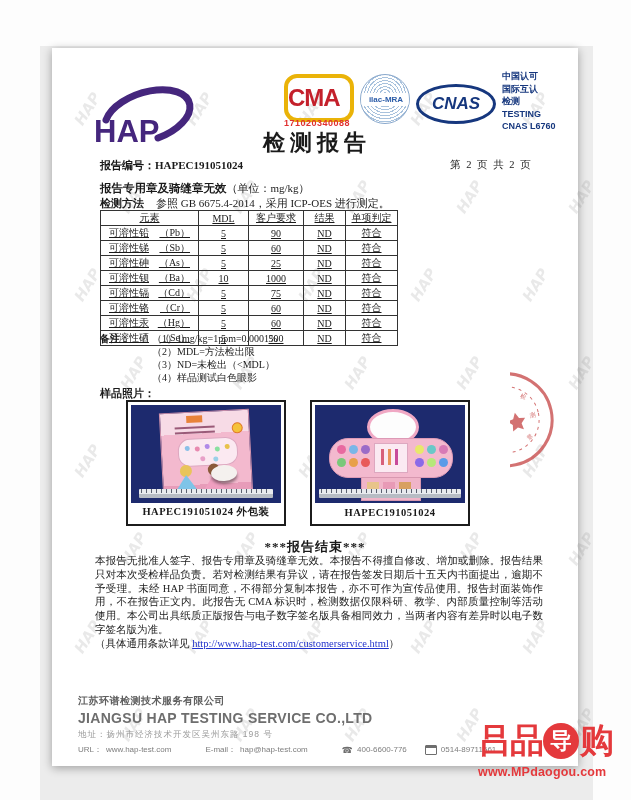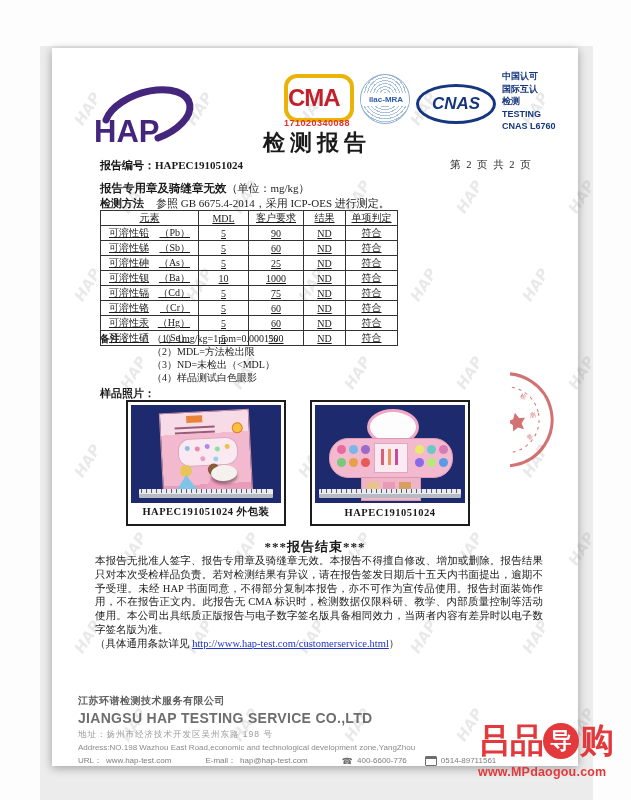--- a/index.html
+++ b/index.html
@@ -395,21 +395,20 @@
       <span>本报告无批准人签字、报告专用章及骑缝章无效。本报告不得擅自修改、增加或删除。报告结果只对本次受检样品负责。若对检测结果有异议，请在报告签发日期后十五天内书面提出，逾期不予受理。未经 HAP 书面同意，不得部分复制本报告，亦不可作为宣传品使用。报告封面装饰作用，不在报告正文内。此报告无 CMA 标识时，检测数据仅限科研、教学、内部质量控制等活动使用。本公司出具纸质正版报告与电子数字签名版具备相同效力，当两者内容有差异时以电子数字签名版为准。</span><br>
       <span class="terms">
         <span>（具体通用条款详见 </span><a href="#">http://www.hap-test.com/customerservice.html</a><span>）</span>
       </span>
     </div>
 
     <div class="footer">
       <div class="f-cn">江苏环谱检测技术服务有限公司</div>
       <div class="f-en">JIANGSU HAP TESTING SERVICE CO.,LTD</div>
       <div class="f-addr-cn">地址：扬州市经济技术开发区吴州东路 198 号</div>
-      <div class="f-addr-en">Address:NO.198 Wazhou East Road,economic and technological development zone,YangZhou</div>
       <div class="f-contact">
         <span>URL：</span>
           <span>www.hap-test.com</span>
         <span class="f-gap"></span>
         <span>E-mail：</span>
           <span>hap@hap-test.com</span>
         <span class="f-gap"></span>
         <span class="phone-icon">☎</span>
           <span>400-6600-776</span>
         <span class="f-gap" style="width:10px;"></span>

